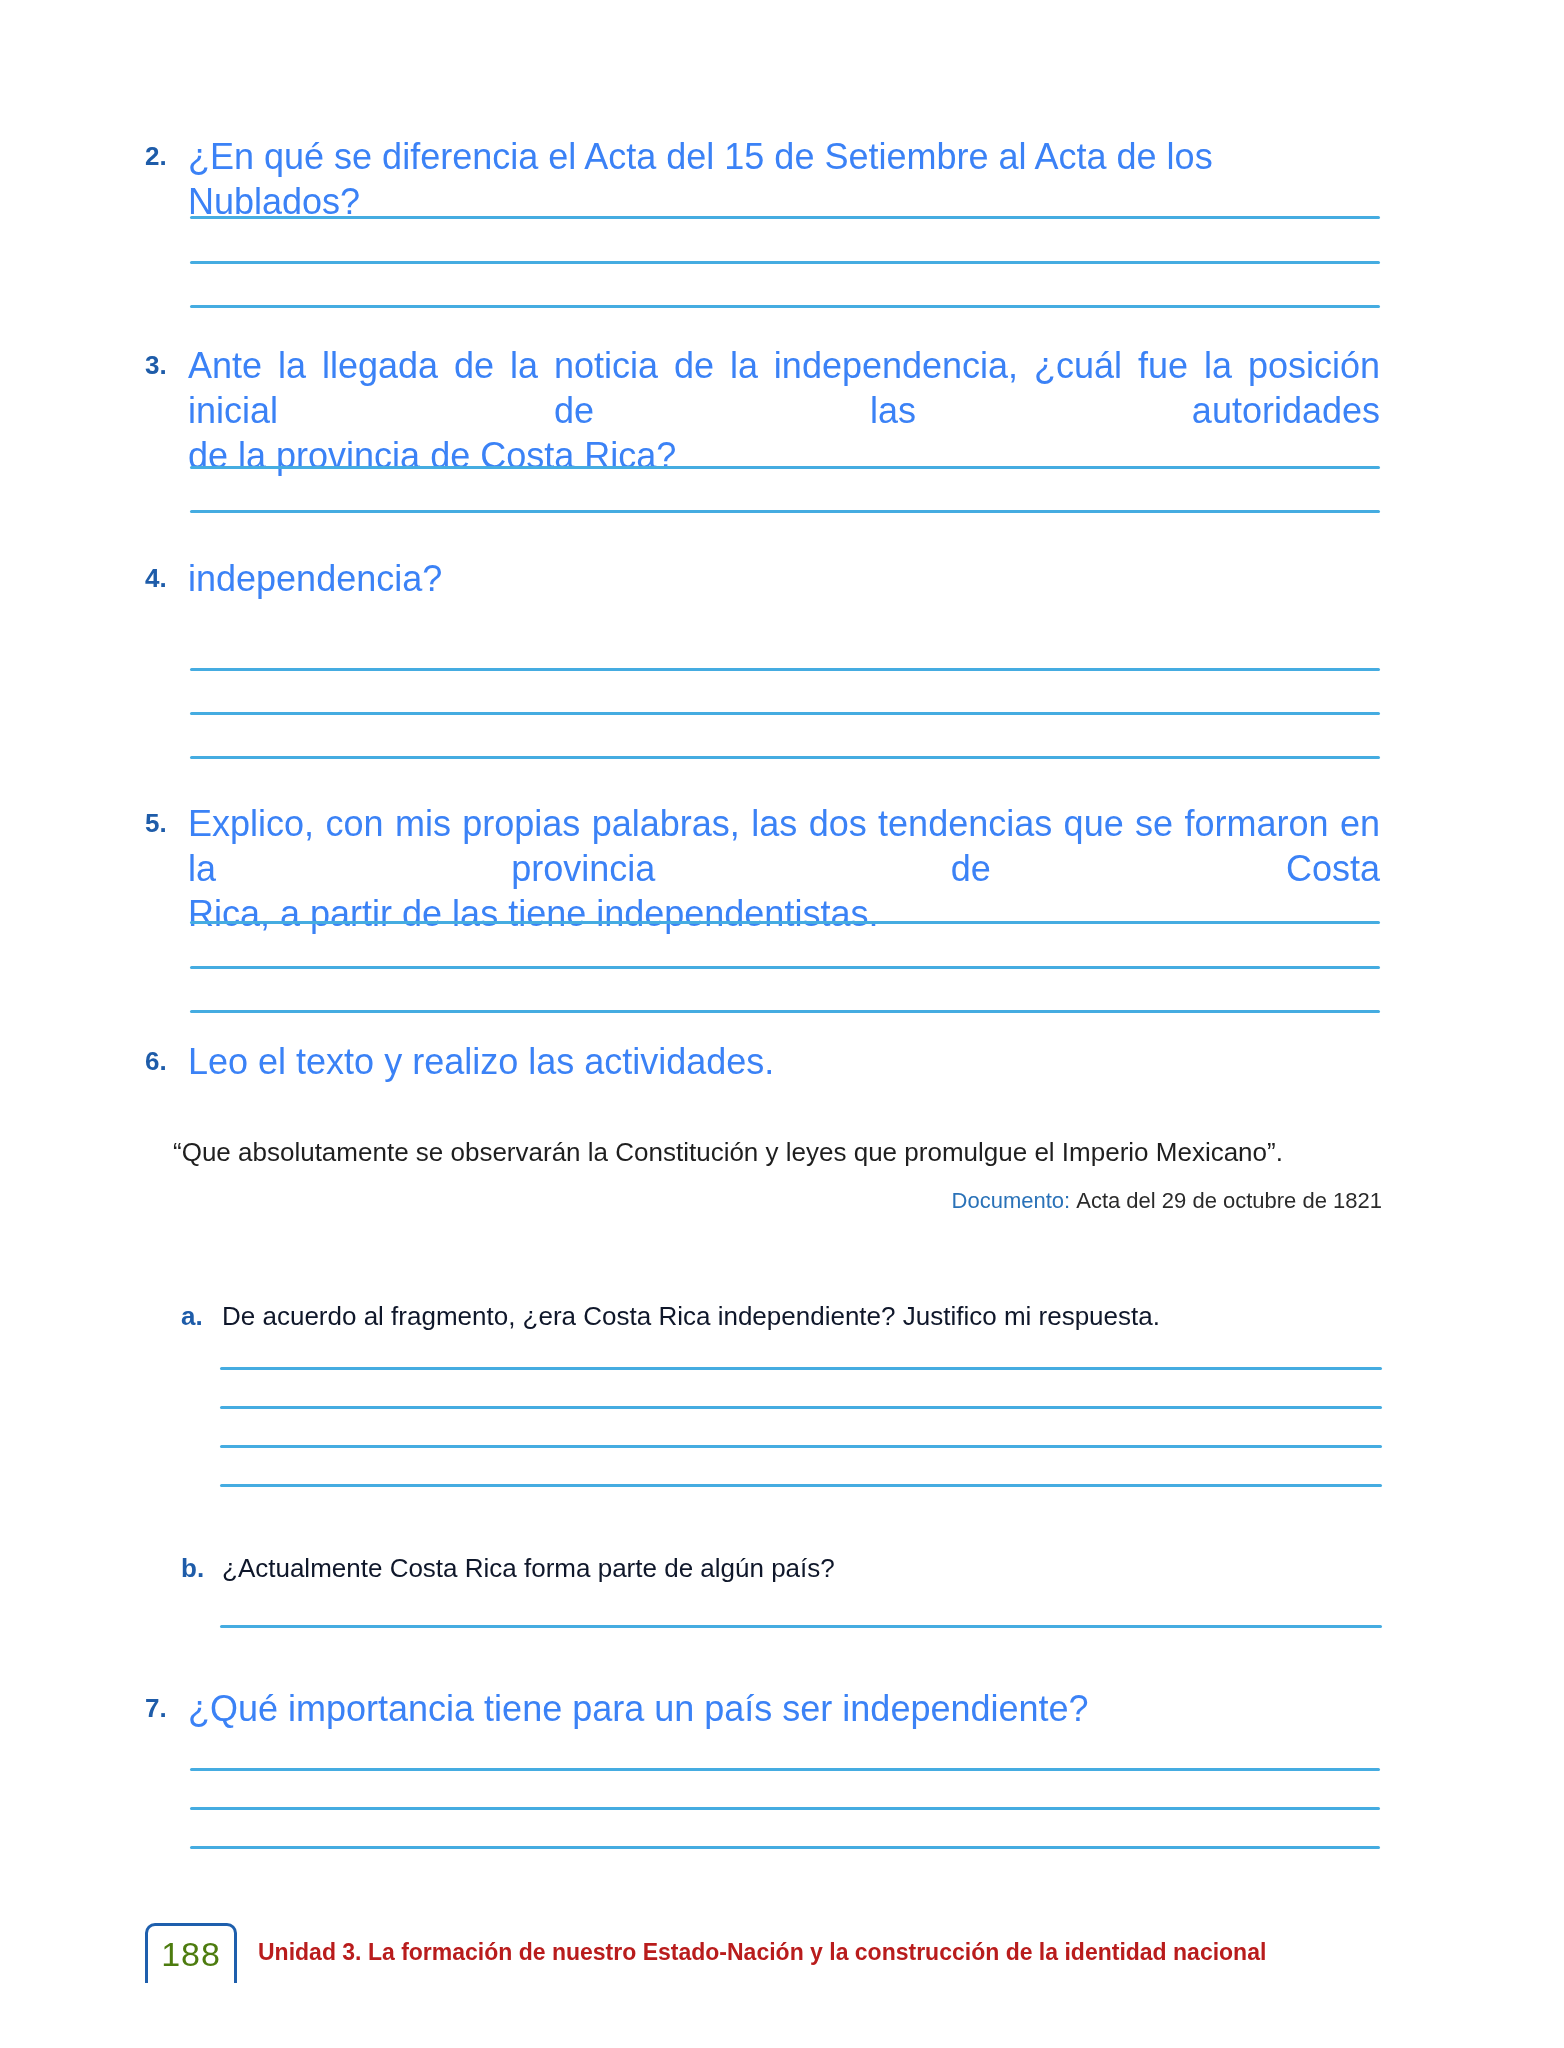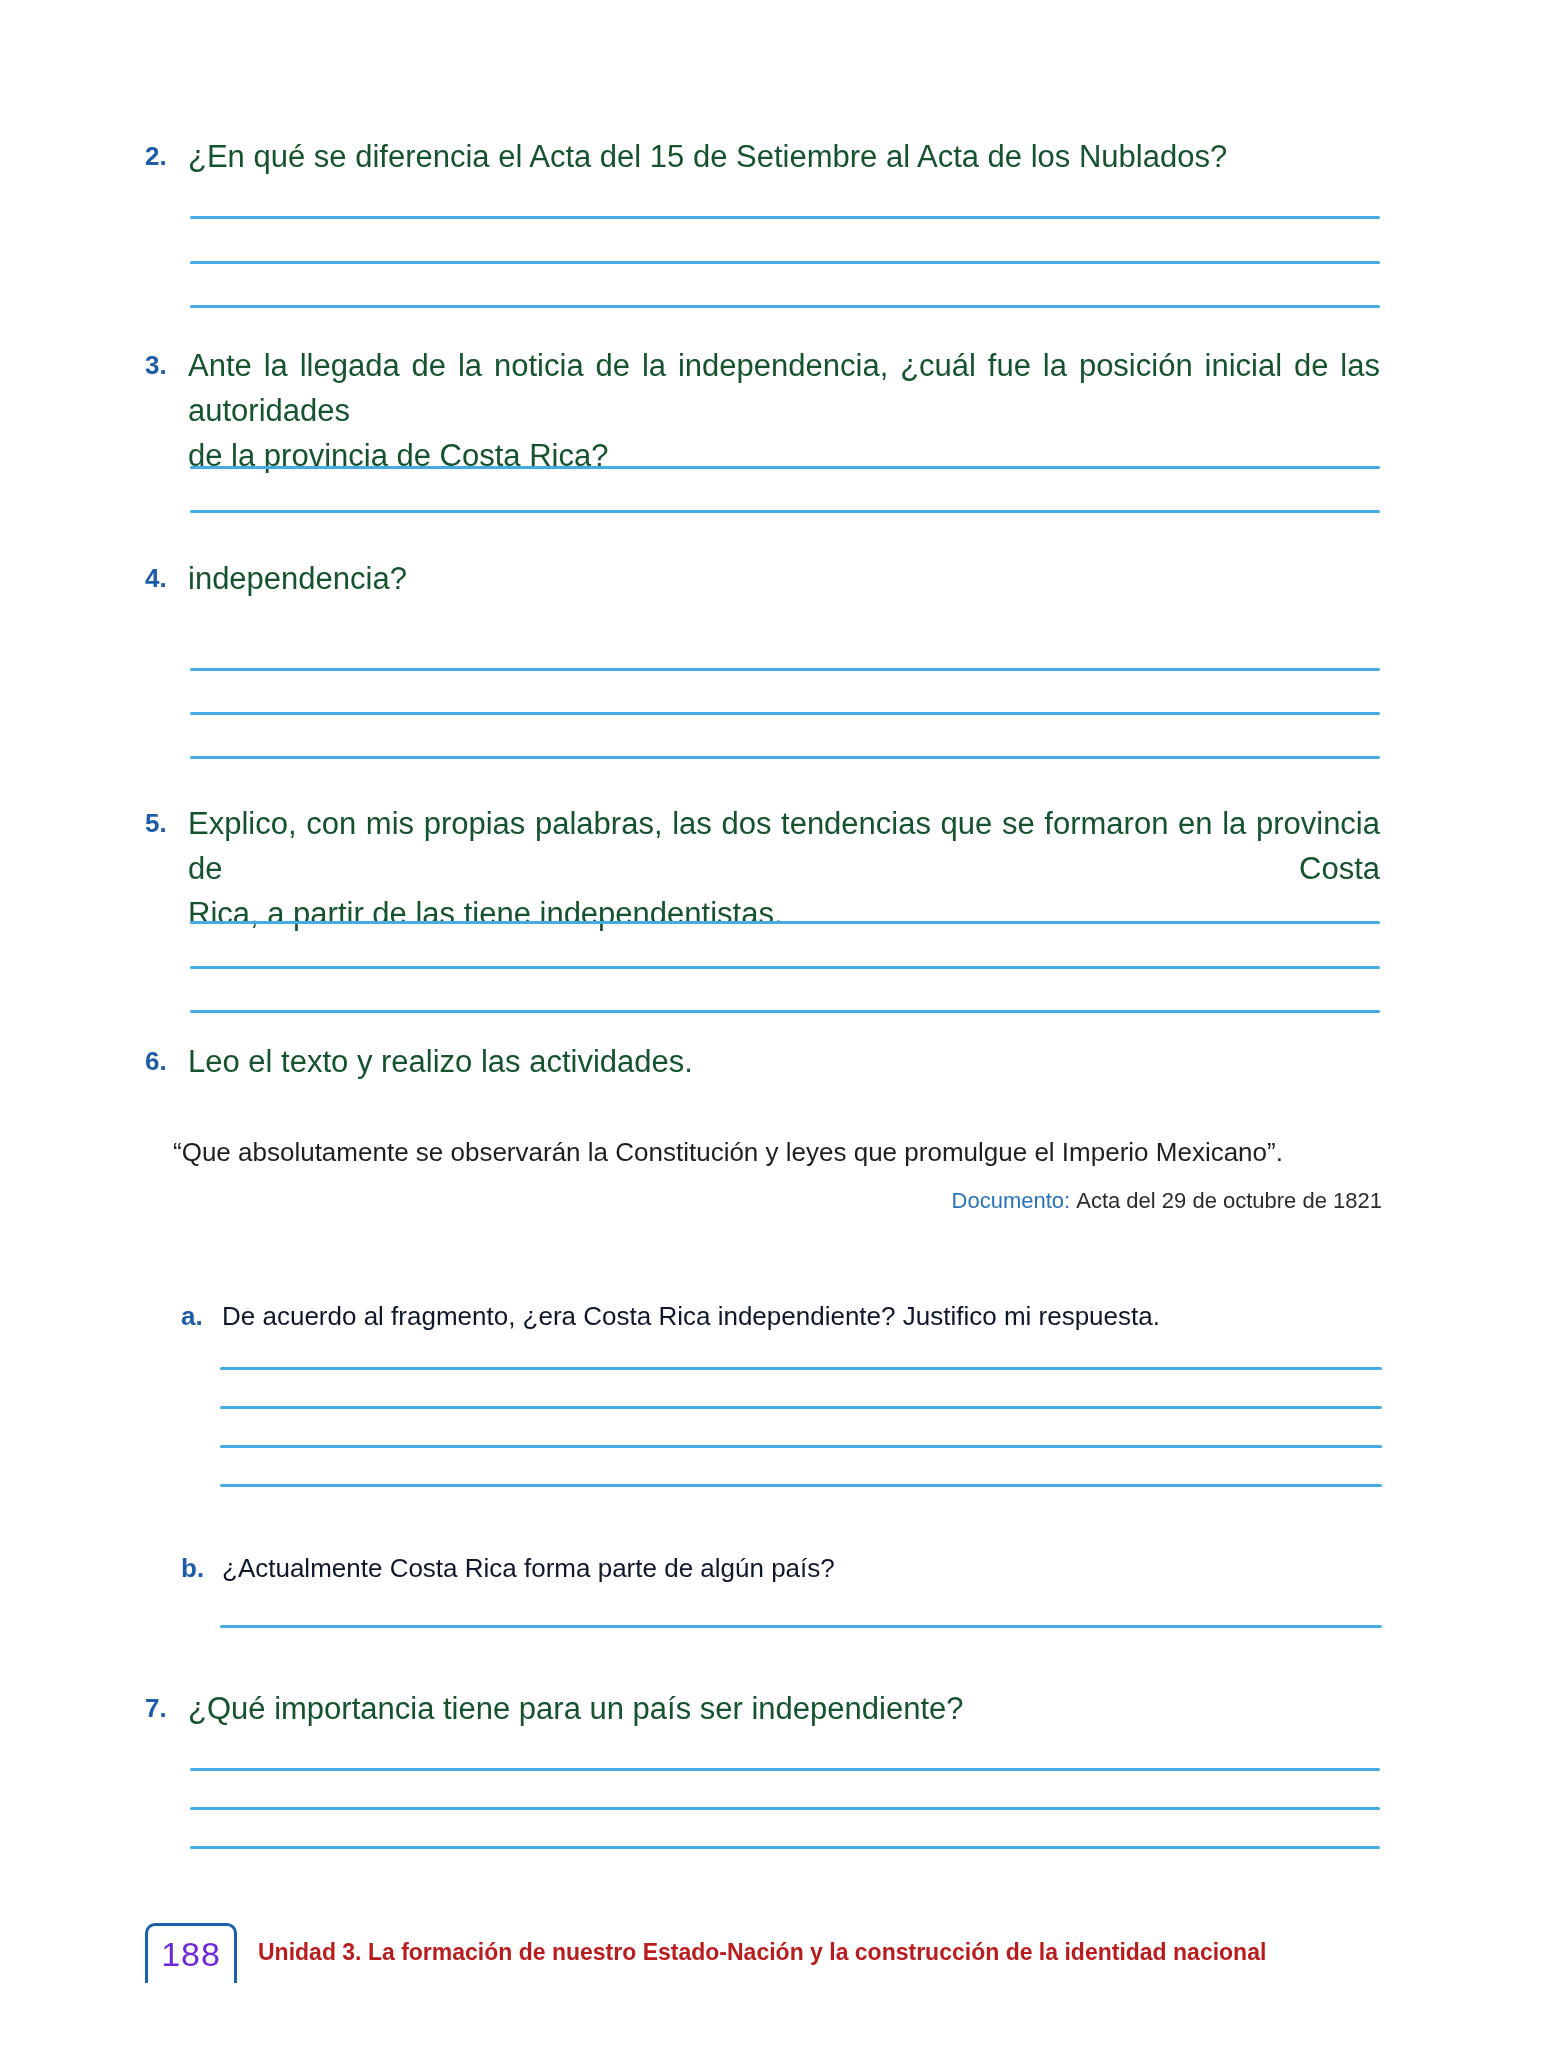--- a/index.html
+++ b/index.html
@@ -23,23 +23,23 @@
   }
   .qnum {
     flex: 0 0 43px;
     font-size: 26px;
     line-height: 45px;
     font-weight: 700;
     color: #1e5ca9;
   }
   .qtext {
     flex: 1;
-    font-size: 31px;
-    line-height: 45px;
-    color: #14532d;
+    font-size: 36px;
+    line-height: 45px;
+    color: #3b82f6;
   }
   .jline { display: block; text-align: justify; text-align-last: justify; }
   .pline { display: block; }
 
   
   .sq {
     position: absolute;
     left: 181px;
     width: 1201px;
     display: flex;
@@ -100,21 +100,21 @@
     box-sizing: border-box;
     border: 3px solid #1e5fad;
     border-bottom: none;
     border-radius: 10px 10px 0 0;
     display: flex;
     align-items: center;
     justify-content: center;
   }
   .pagenum {
     font-size: 34px;
-    color: #6d28d9;
+    color: #4d7c0f;
     letter-spacing: 1px;
   }
   .footer-title {
     position: absolute;
     left: 258px;
     top: 1937px;
     font-size: 23px;
     line-height: 30px;
     font-weight: 700;
     color: #b91c1c;

